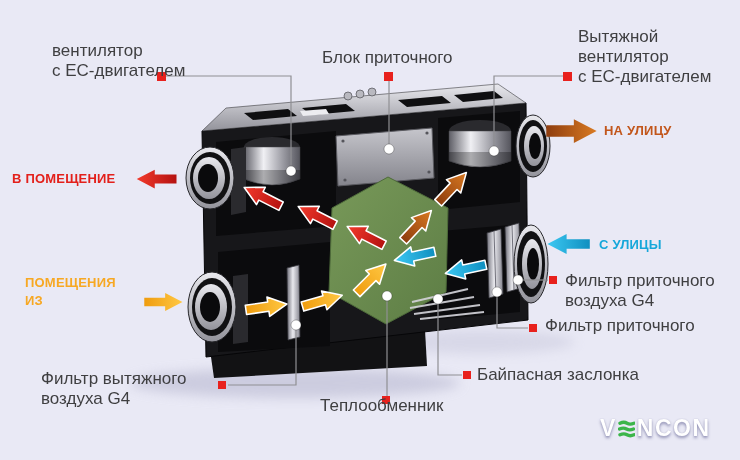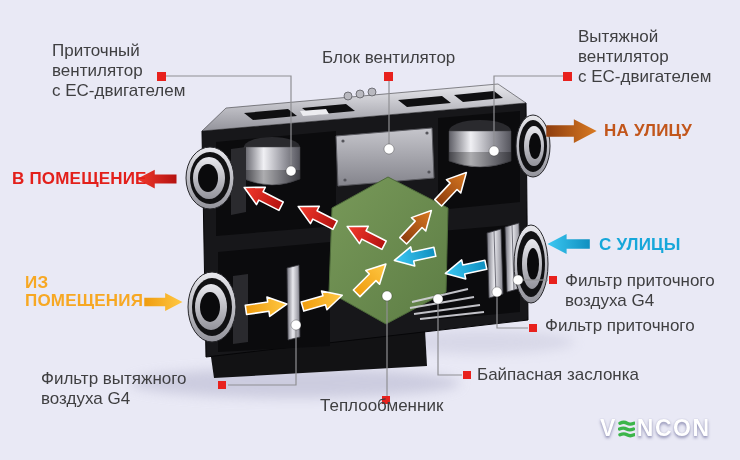--- a/index.html
+++ b/index.html
@@ -6,21 +6,21 @@
     --background:#e9e9f5; --label_text:#3f3f41; --red:#e3201b; --orange:#c2561b;
     --yellow:#f7a823; --blue:#16a7da; --green:#6d8d50; --callout_line:#8f8f93;
     --marker:#e8211d; --logo_green:#3bb54a; --logo_white:#ffffff;
   }
   *{margin:0;padding:0;box-sizing:border-box}
   body{font-family:"Liberation Sans",sans-serif}
   .stage{position:relative;width:740px;height:460px;background:var(--background);overflow:hidden}
   .scene{position:absolute;left:0;top:0}
   .lbl{position:absolute;font:17px/20px "Liberation Sans",sans-serif;color:var(--label_text);white-space:nowrap}
   .ln{display:block}
-  .strong{font-weight:bold;font-size:17px;line-height:18px;letter-spacing:.2px}
+  .strong{font-weight:bold;font-size:13px;line-height:18px;letter-spacing:.2px}
   .c-red{color:var(--red)}
   .c-orange{color:var(--orange)}
   .c-yellow{color:var(--yellow)}
   .c-blue{color:var(--blue)}
   .logo{position:absolute;left:600px;top:415px;display:flex;align-items:center;gap:1px;
         font-family:"Liberation Sans",sans-serif;font-weight:800;font-size:23px;letter-spacing:1.5px;
         color:var(--logo_white);text-shadow:0 2px 3px rgba(130,130,170,.85),0 0 1px rgba(140,140,175,.6)}
   .logo .eicon{margin:0 1px 0 0;display:block}
 </style>
 </head>
@@ -228,42 +228,41 @@
         <rect x="549" y="276" width="8" height="8"></rect>
         <rect x="529" y="324" width="8" height="8"></rect>
         <rect x="463" y="371" width="8" height="8"></rect>
         <rect x="382" y="396" width="8" height="8"></rect>
         <rect x="218" y="381" width="8" height="8"></rect>
       </g>
     </g>
   </svg>
 
   <div class="lbl" style="left:52px;top:41px">
-    <span class="ln">Приточный</span>
     <span class="ln">вентилятор</span>
     <span class="ln">с ЕС-двигателем</span>
   </div>
 
-  <div class="lbl" style="left:322px;top:48px">Блок вентилятор</div>
+  <div class="lbl" style="left:322px;top:48px">Блок приточного</div>
 
   <div class="lbl" style="left:578px;top:27px">
     <span class="ln">Вытяжной</span>
     <span class="ln">вентилятор</span>
     <span class="ln">с ЕС-двигателем</span>
   </div>
 
   <div class="lbl strong c-orange" style="left:604px;top:122px">НА УЛИЦУ</div>
 
   <div class="lbl strong c-red" style="left:12px;top:170px">В ПОМЕЩЕНИЕ</div>
 
   <div class="lbl strong c-blue" style="left:599px;top:236px">С УЛИЦЫ</div>
 
   <div class="lbl strong c-yellow" style="left:25px;top:274px">
+    <span class="ln">ПОМЕЩЕНИЯ</span>
     <span class="ln">ИЗ</span>
-    <span class="ln">ПОМЕЩЕНИЯ</span>
   </div>
 
   <div class="lbl" style="left:565px;top:271px">
     <span class="ln">Фильтр приточного</span>
     <span class="ln">воздуха G4</span>
   </div>
 
   <div class="lbl" style="left:545px;top:316px">
     <span class="ln">Фильтр приточного</span>
   </div>

